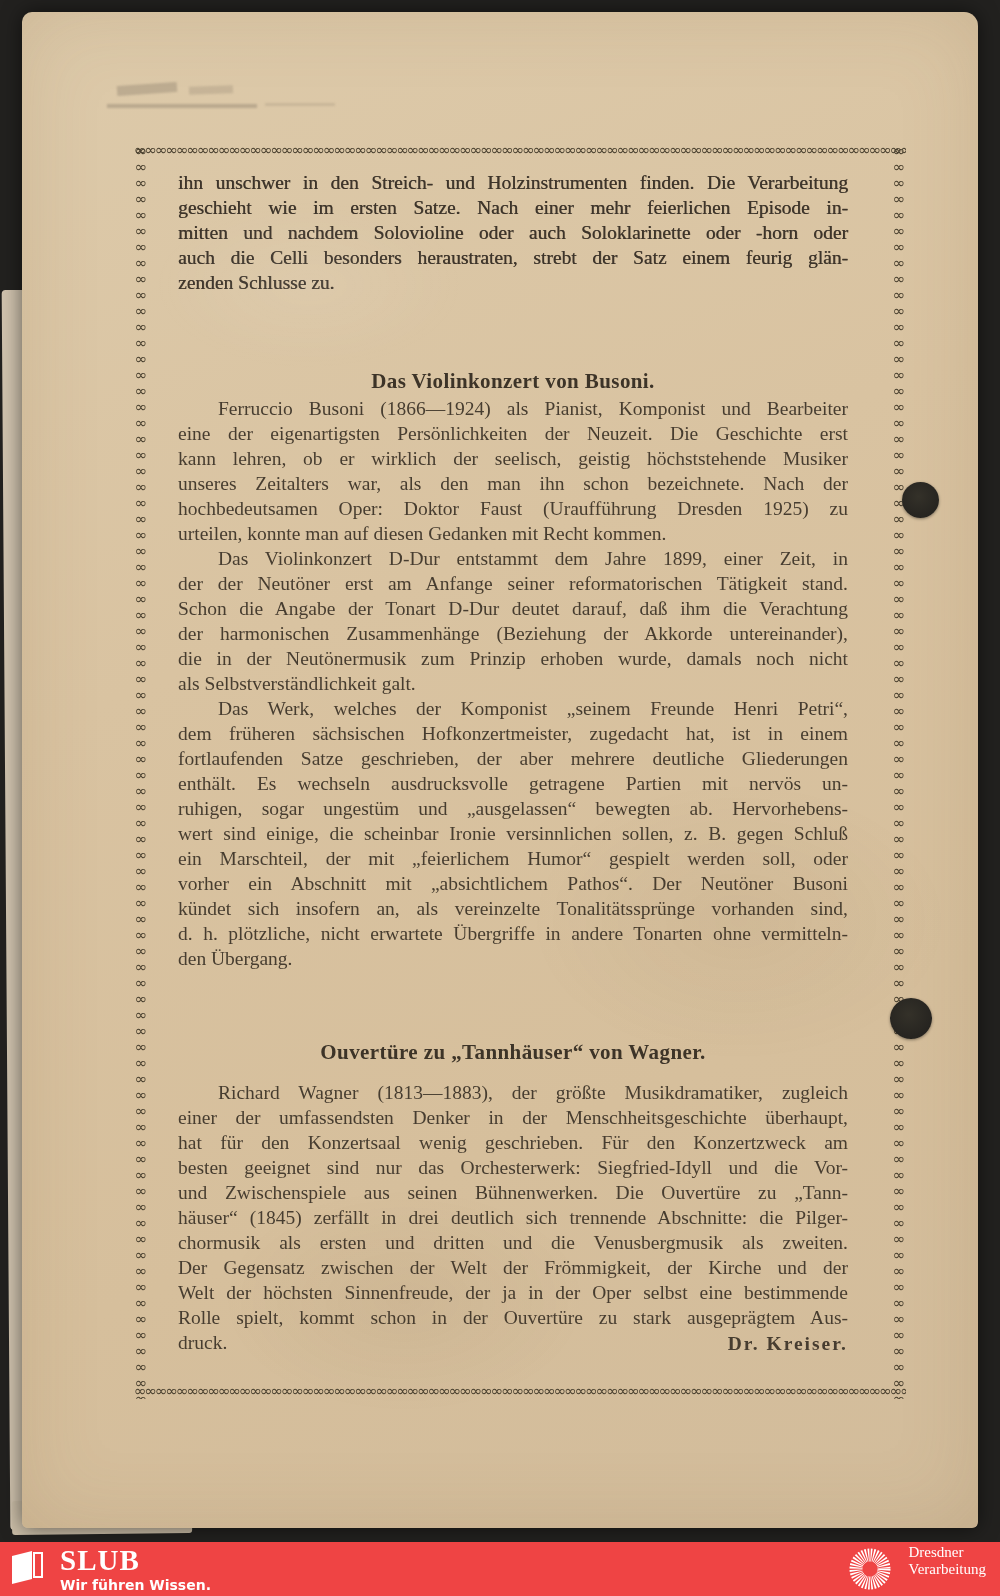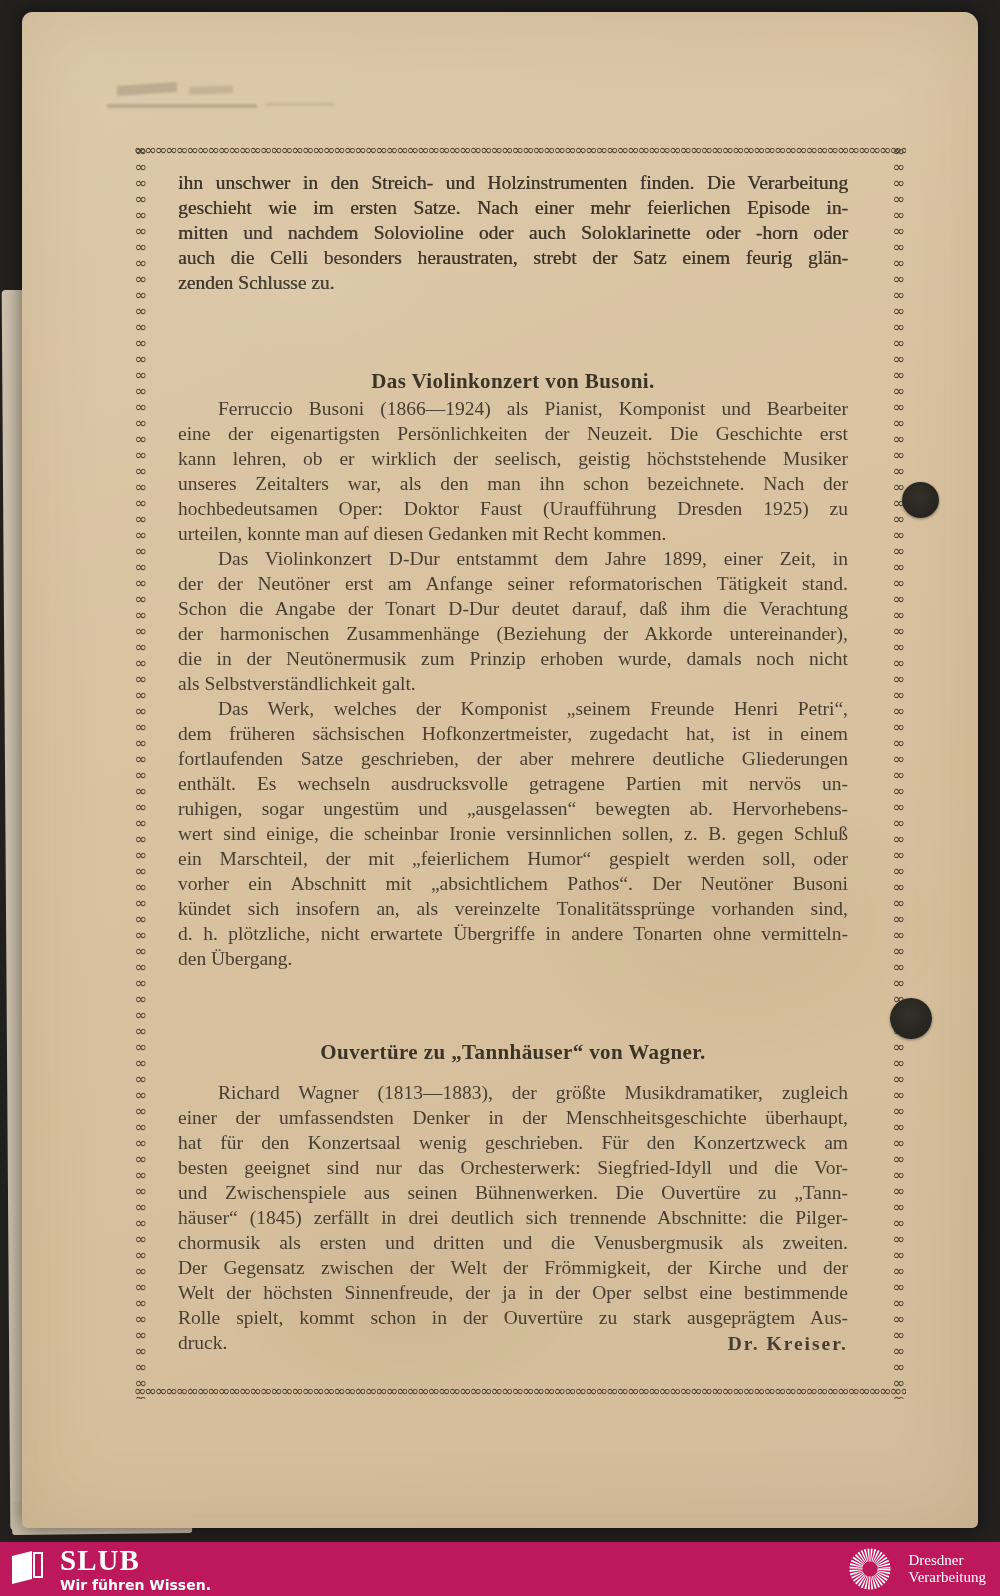--- a/index.html
+++ b/index.html
@@ -74,34 +74,34 @@
   
   .hole{
     position:absolute;background:radial-gradient(circle at 45% 40%,#343129,#262420 70%);
     border-radius:50%;box-shadow:0 1px 3px rgba(0,0,0,.4);
   }
   .hole.h1{left:880px;top:470px;width:37px;height:36px;}
   .hole.h2{left:868px;top:986px;width:42px;height:41px;}
   
   .footer{
     position:absolute;left:0;top:1542px;width:1000px;height:54px;
-    background:#be185d;color:#fff;
+    background:#ef4444;color:#fff;
   }
   .slub{position:absolute;left:10px;top:4px;display:flex;align-items:flex-start;}
   .slub-book{margin-top:3px;}
   .slub-text{margin-left:16px;}
   .slub-name{
     font-family:"Liberation Serif","DejaVu Serif",serif;font-weight:bold;
     font-size:29px;line-height:29px;letter-spacing:1px;
   }
   .slub-tagline{
     font-family:"DejaVu Sans","Liberation Sans",sans-serif;font-weight:bold;
     font-size:14px;line-height:16px;margin-top:2px;text-align:right;
   }
-  .phil{position:absolute;right:14px;top:2px;display:flex;align-items:center;}
+  .phil{position:absolute;right:14px;top:2px;display:flex;align-items:flex-start;}
   .phil-text{
     margin-left:14px;font-family:"Liberation Serif","DejaVu Serif",serif;
     font-size:15px;line-height:17px;
   }
 </style>
 </head>
 <body>
 
 <div class="under-page"></div>
 <div class="under-page2"></div>

